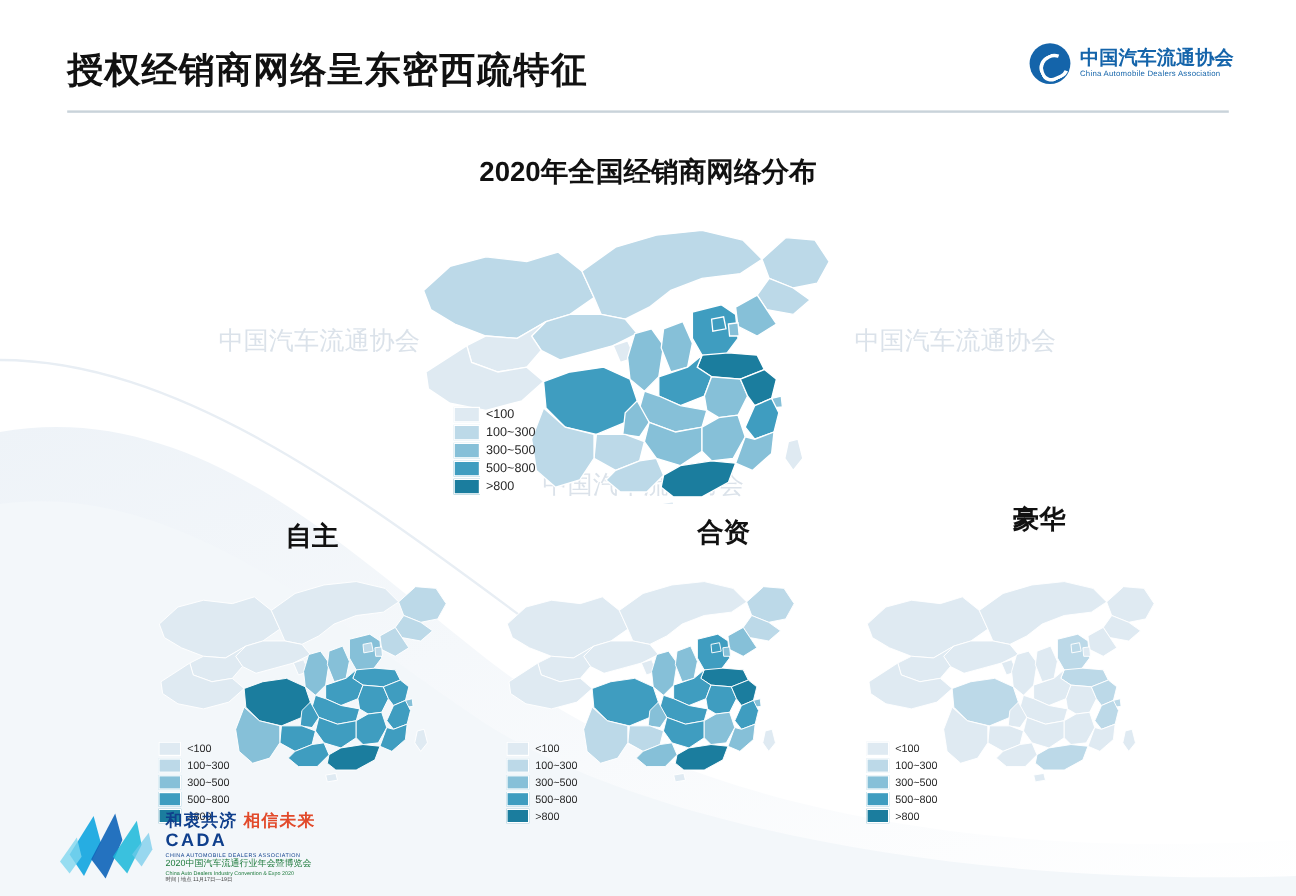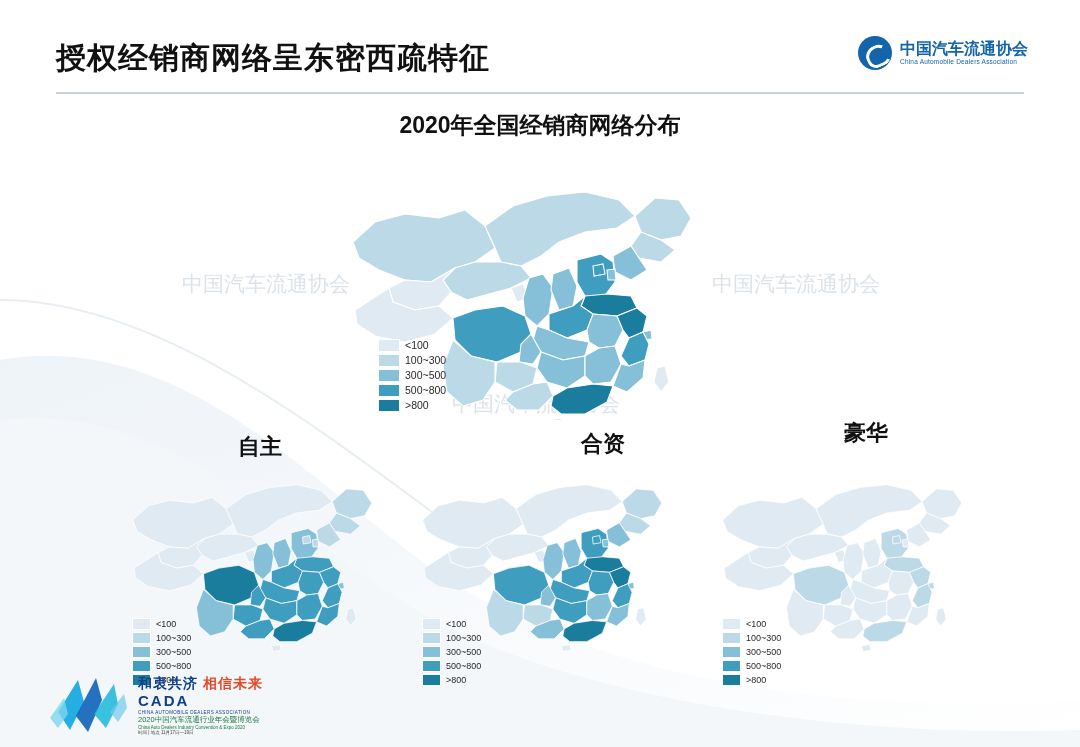--- a/index.html
+++ b/index.html
@@ -80,21 +80,21 @@
     font-size: 6.5px;
     color: #1464aa;
     line-height: 1.3;
     letter-spacing: 0.2px;
     white-space: nowrap;
   }
 
   
   .main-chart-title {
     position: absolute;
-    top: 110px;
+    top: 128px;
     left: 0; right: 0;
     text-align: center;
     font-size: 23px;
     font-weight: bold;
     color: #111111;
   }
   .sub-title {
     position: absolute;
     font-size: 22px;
     font-weight: bold;

